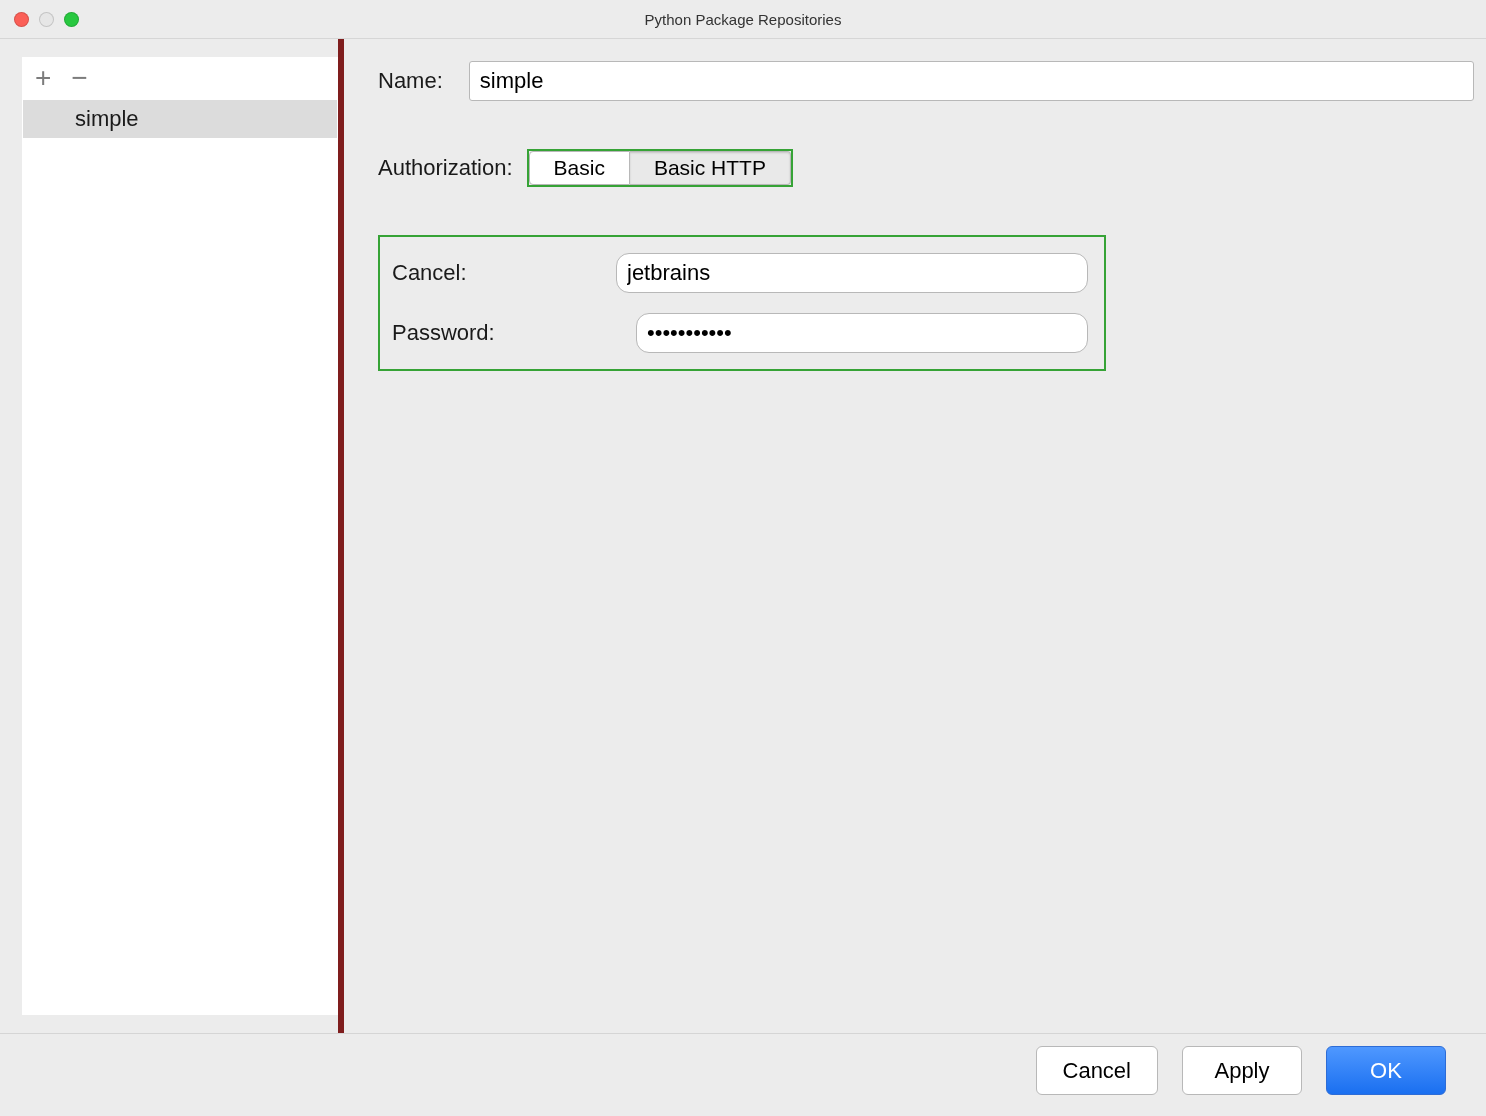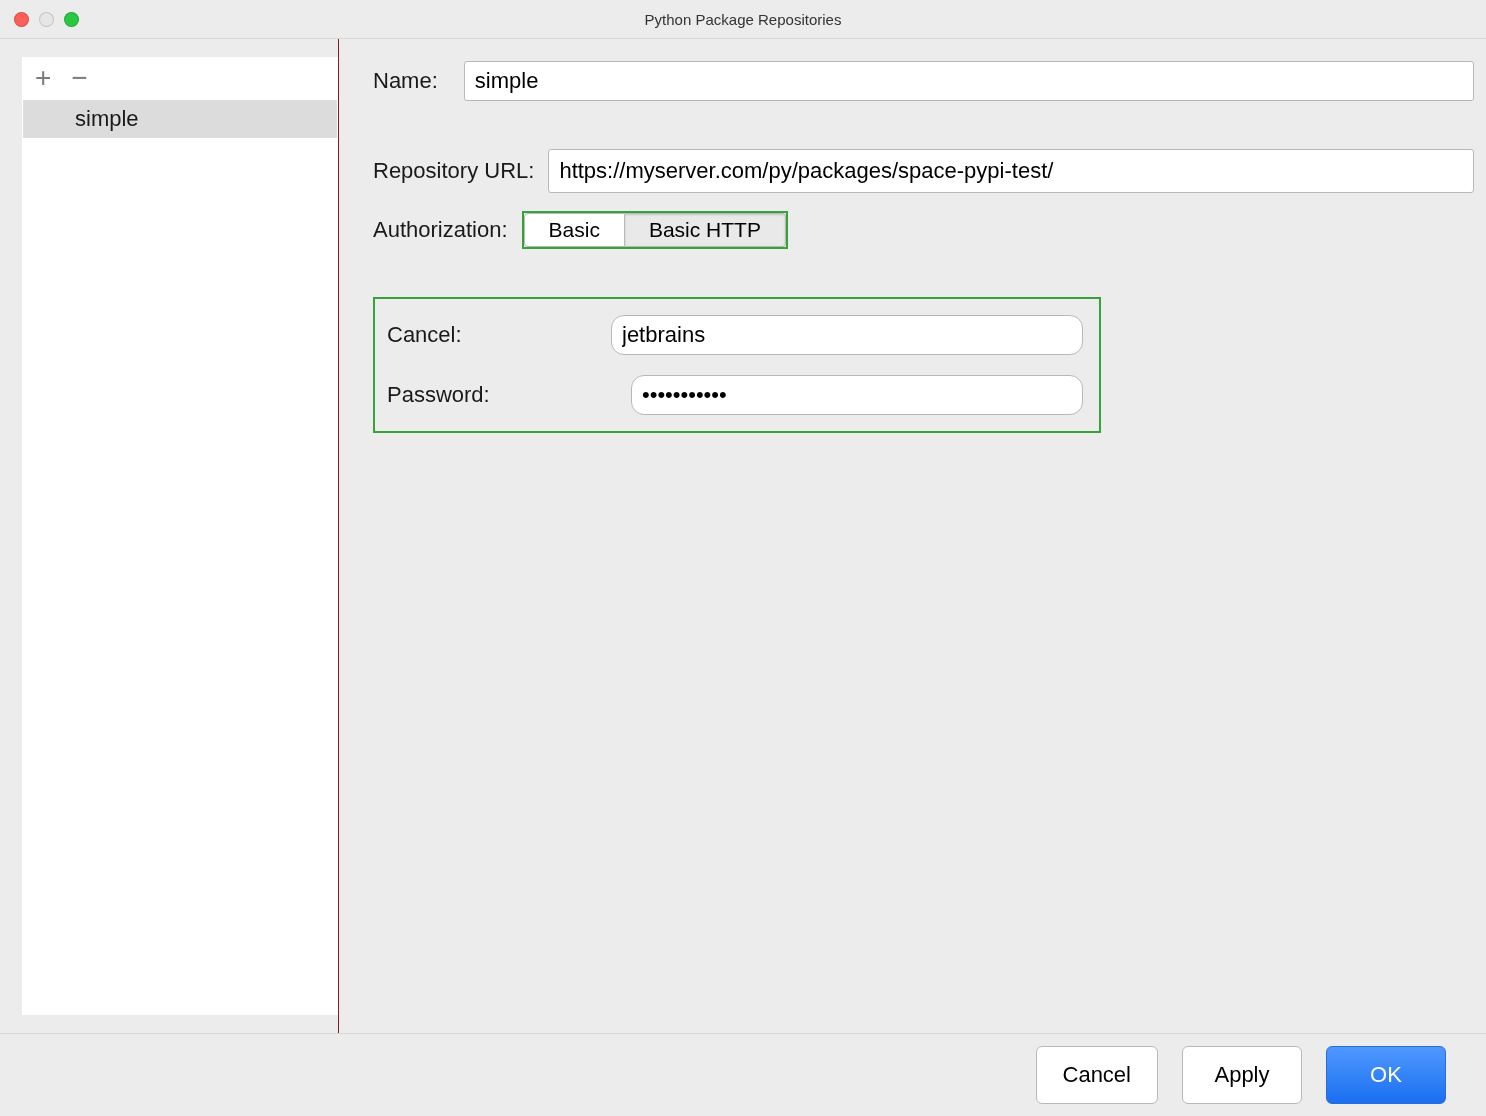--- a/index.html
+++ b/index.html
@@ -67,21 +67,21 @@
   .side-tools span { cursor: default; }
   .side-list { flex: 1; }
   .side-item {
     padding: 6px 0 6px 52px;
     background: #dcdcdc;
     font-size: 22px;
   }
 
   .main-pane {
     flex: 1;
-    border-left: 1px solid #7f1d1d;
+    border-left: 6px solid #7f1d1d;
     padding: 22px 12px 0 34px;
   }
 
   .row {
     display: flex;
     align-items: center;
     margin-bottom: 48px;
   }
   .row2 { margin-bottom: 18px; }
   .row3 { }
@@ -149,21 +149,21 @@
     justify-content: flex-end;
     gap: 24px;
     padding: 12px 40px 0 0;
     border-top: 1px solid #d5d5d5;
     background: #ececec;
   }
   .btn {
     font: inherit;
     font-size: 22px;
     min-width: 120px;
-    height: 58px;
+    height: 49px;
     border-radius: 6px;
     border: 1px solid #b8b8b8;
     background: #fff;
     padding: 0 26px;
   }
   .btn.primary {
     background: linear-gradient(#4f98ff, #1a6ff0);
     border: 1px solid #2d6cd6;
     color: #fff;
   }
@@ -191,24 +191,20 @@
     </div>
   </div>
 
   <div class="main-pane">
 
     <div class="row">
       <span class="label">Name:</span>
       <input type="text" class="name-input" value="simple" style="">
     </div>
 
-    <div class="row row2">
-      <span class="label">Repository URL:</span>
-      <input type="text" class="url-input" value="https://myserver.com/py/packages/space-pypi-test/" style="">
-    </div>
 
     <div class="row row3">
       <span class="label">Authorization:</span>
       <span class="seg">
         <button>Basic</button>
         <button class="selected">Basic HTTP</button>
       </span>
     </div>
 
     <div class="cred-box">

